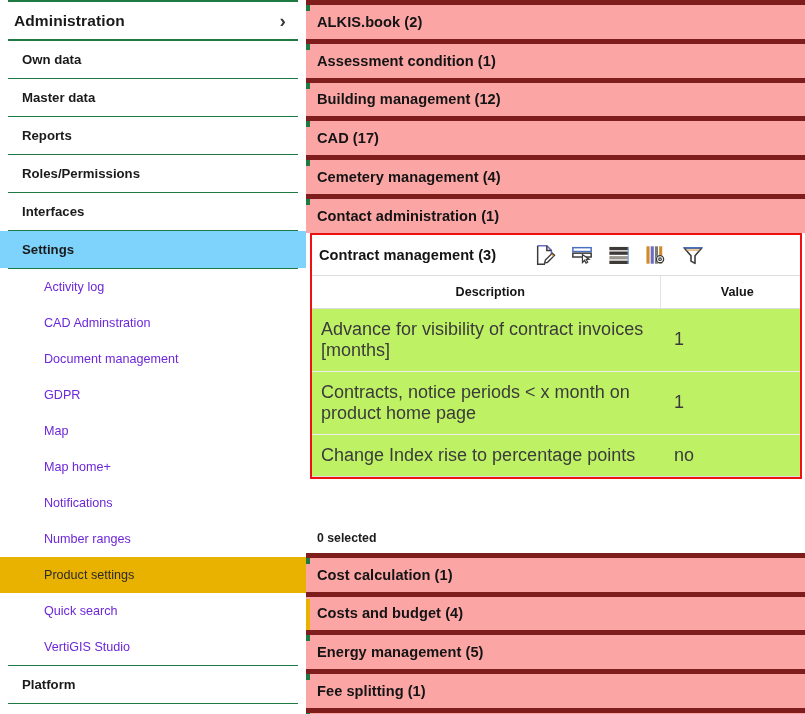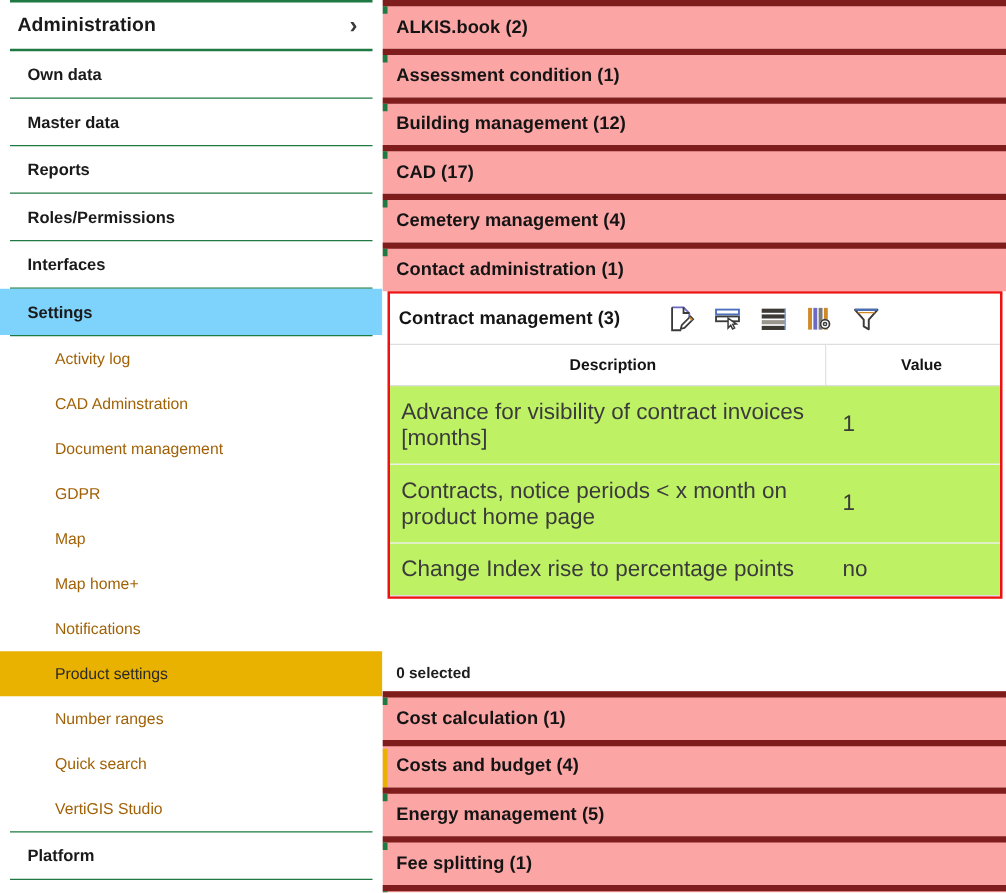--- a/index.html
+++ b/index.html
@@ -65,21 +65,21 @@
     text-align: center;
   }
   .side-item.selected { background: #7dd3fc; }
 
   .side-sub {
     height: 36px;
     display: flex;
     align-items: center;
     padding-left: 44px;
     font-size: 12.6px;
-    color: #a16207;
+    color: #6d28d9;
     font-weight: normal;
     cursor: pointer;
   }
   .side-sub.selected { background: #eab200; color: #2a2a2a; }
 
   
   #main {
     flex: 1 1 auto;
     height: 714px;
     position: relative;
@@ -233,25 +233,25 @@
         </div>
         <div class="side-sub">
           <span>Map</span>
         </div>
         <div class="side-sub">
           <span>Map home+</span>
         </div>
         <div class="side-sub">
           <span>Notifications</span>
         </div>
+        <div class="side-sub">
+          <span>Number ranges</span>
+        </div>
         <div class="side-sub selected">
           <span>Product settings</span>
-        </div>
-        <div class="side-sub">
-          <span>Number ranges</span>
         </div>
         <div class="side-sub">
           <span>Quick search</span>
         </div>
         <div class="side-sub">
           <span>VertiGIS Studio</span>
         </div>
         <div class="side-rule thin"></div>
         <div class="side-item">
           <span>Platform</span>

